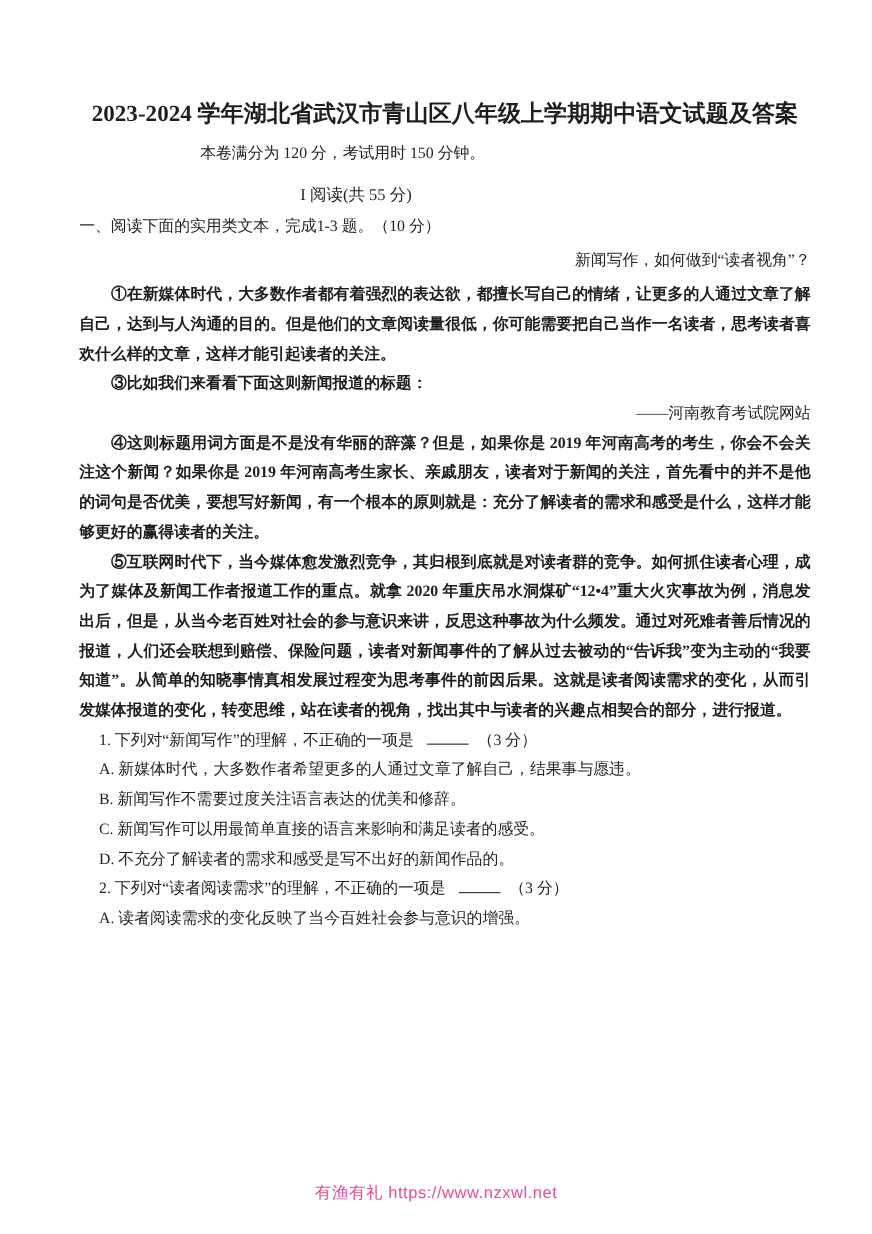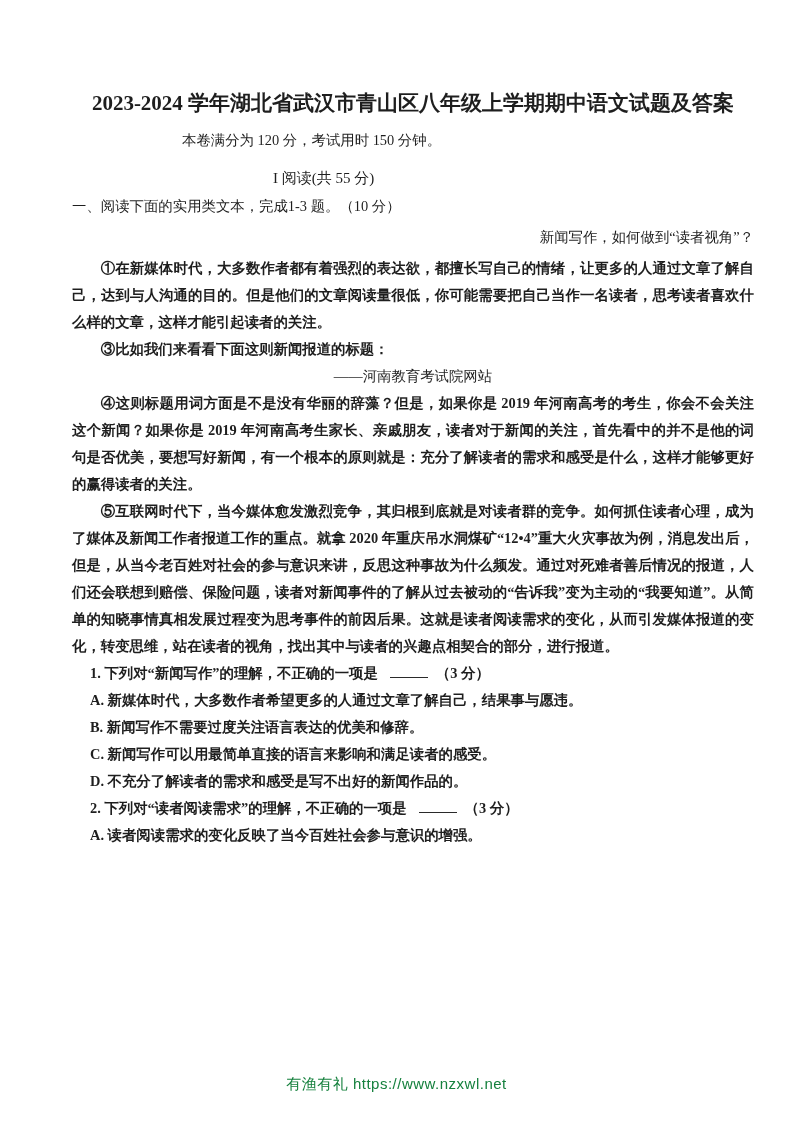--- a/index.html
+++ b/index.html
@@ -8,21 +8,21 @@
     height: 1122px;
     background: #ffffff;
     position: relative;
     overflow: hidden;
     font-family: "Liberation Serif", serif;
     color: #1e1e1e;
   }
   .page {
     position: absolute;
     inset: 0;
-    padding: 86px 39px 0 72px;
+    padding: 86px 56px 0 72px;
     box-sizing: border-box;
   }
   .title {
     width: 664px;
     margin: 0 auto;
     text-align: center;
     font-size: 21px;
     line-height: 35px;
     font-weight: bold;
   }
@@ -56,24 +56,24 @@
     line-height: 27px;
     text-indent: 2em;
     text-align: justify;
     font-weight: bold;
   }
   .para.no-justify { text-align: left; }
   .source {
     margin: 0;
     font-size: 14.4px;
     line-height: 27px;
-    text-align: center;
+    text-align: right;
     text-indent: 0;
   }
-  .questions { padding-left: 18px; font-weight: bold; }
+  .questions { padding-left: 18px; }
   .q-line, .opt-line {
     margin: 0;
     font-size: 14.4px;
     line-height: 27px;
   }
   .blank {
     display: inline-block;
     width: 38px;
     height: 14px;
     border-bottom: 1.3px solid #2a2a2a;
@@ -81,21 +81,21 @@
     vertical-align: baseline;
   }
   .footer {
     position: absolute;
     left: 0;
     right: 0;
     bottom: 28px;
     text-align: center;
     font-size: 15px;
     letter-spacing: 0.5px;
-    color: #15803d;
+    color: #ec4899;
     font-family: "Liberation Sans", sans-serif;
   }
 </style>
 </head>
 <body>
 
 <div class="page">
 
   <h1 class="title">2023-2024 学年湖北省武汉市青山区八年级上学期期中语文试题及答案</h1>
 

